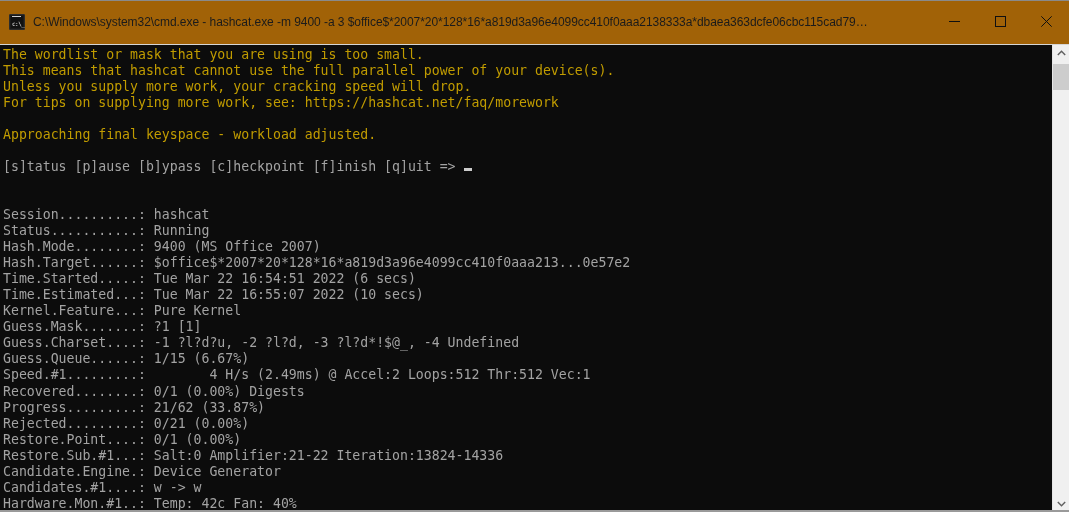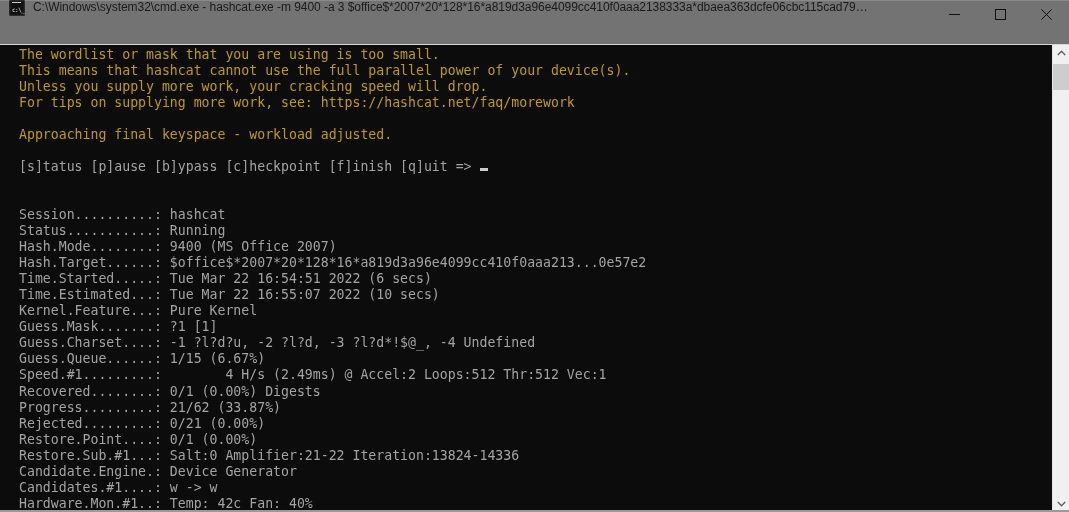--- a/index.html
+++ b/index.html
@@ -21,23 +21,24 @@
     background: #0c0c0c;
     display: flex;
     flex-direction: column;
     box-sizing: border-box;
   }
 
   
   #titlebar {
     height: 46px;
     min-height: 30px;
-    background: #737373;
+    background: #a16207;
     border-bottom: 1px solid #d6d6d6;
     display: flex;
+    align-items: center;
     position: relative;
     box-sizing: border-box;
   }
   #titlebar .top-hairline {
     position: absolute;
     top: 0; left: 0; right: 0;
     height: 1px;
     background: #8a8a8a;
   }
   #app-icon {
@@ -114,21 +115,20 @@
   #console {
     flex: 1 1 auto;
     padding: 2px 0 0 3px;
     font-family: "DejaVu Sans Mono", "Liberation Mono", monospace;
     font-size: 13.2px;
     line-height: 16.05px;
     color: #cccccc;
     white-space: pre;
     overflow: hidden;
     letter-spacing: 0px;
-    margin-left: 16px;
   }
   #console .line {
     white-space: pre;
     height: 16.05px;
   }
   .c-yellow { color: #c19c00; }
   .c-white  { color: #a3a3a3; }
 
   .cursor {
     display: inline-block;

